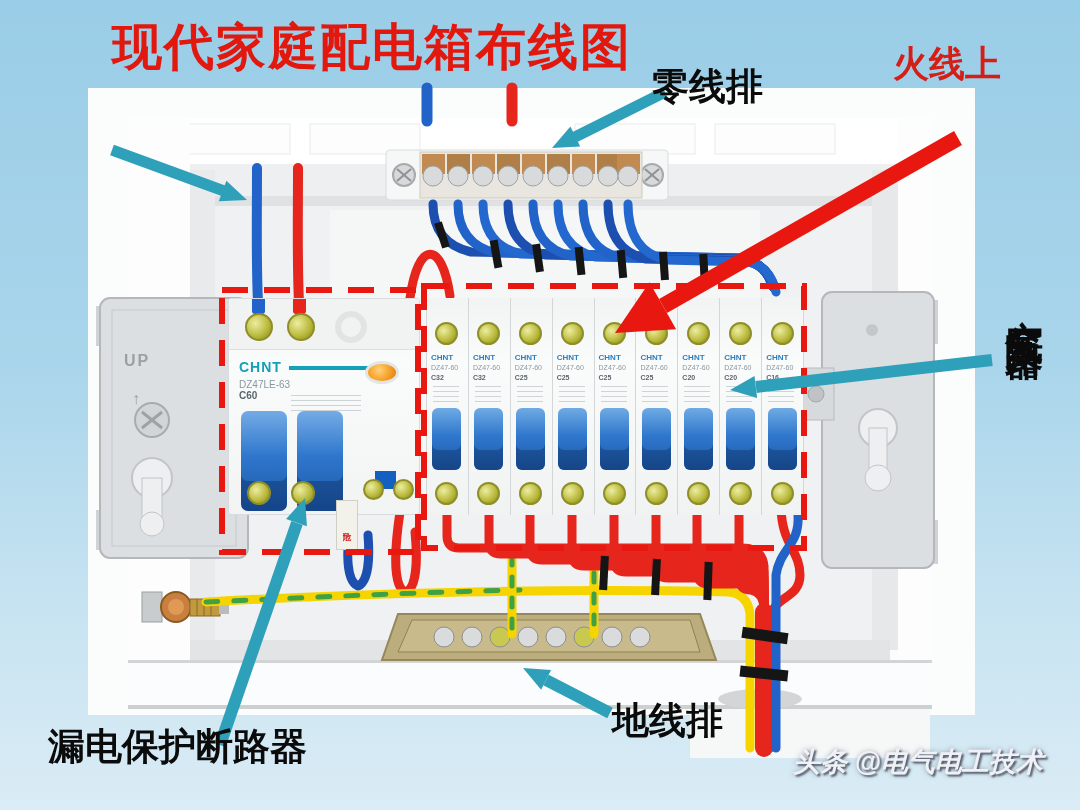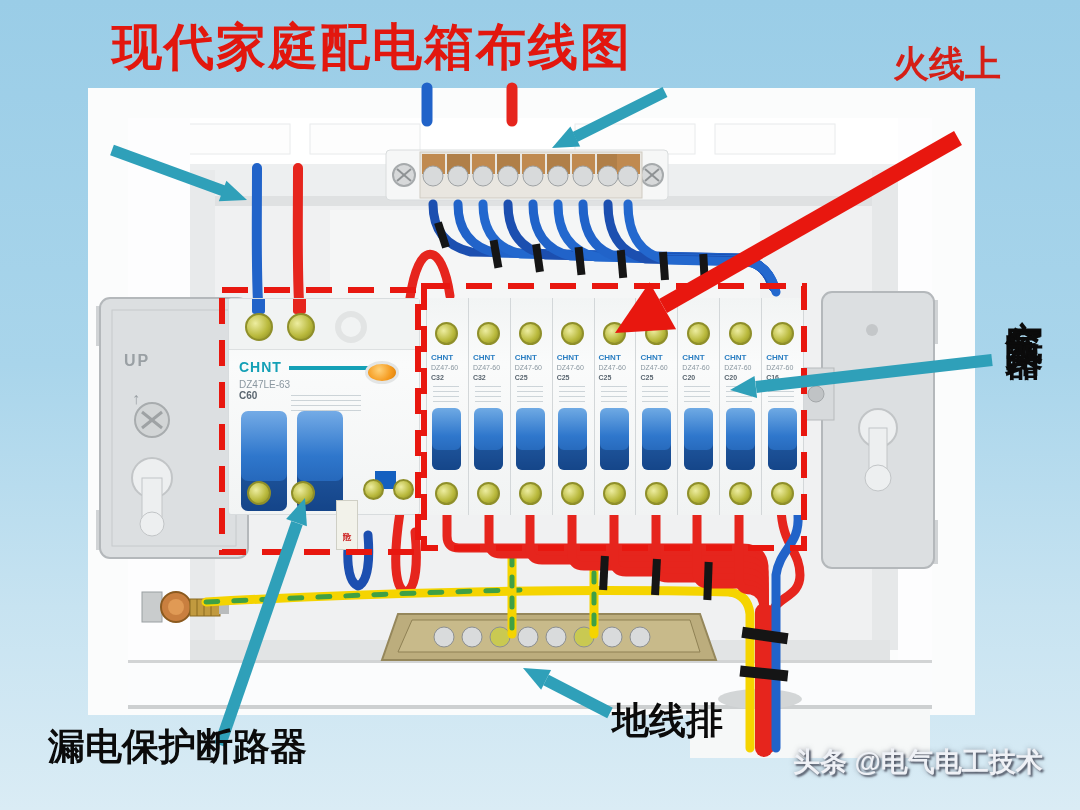--- a/index.html
+++ b/index.html
@@ -27,20 +27,21 @@
   .lbl-leakage{left:48px;top:722px;}
   .lbl-switch{left:893px;top:44px;color:#D51F16;font-size:36px;font-weight:bold;line-height:1.12;}
   .lbl-air{
     left:998px;top:290px;writing-mode:vertical-rl;text-orientation:upright;
     font-size:38px;font-weight:600;letter-spacing:6px;color:#0b0b0b;
   }
   .watermark{
     left:793px;top:744px;font-size:27px;font-weight:bold;color:#EFF1F6;
     text-shadow:2px 2px 2px rgba(70,75,90,.85),0 0 5px rgba(90,95,110,.55);
     white-space:nowrap;
+    font-style:italic;
   }
 
   
   .main-breaker{
     left:228px;top:298px;width:192px;height:217px;
     background:linear-gradient(#F3F5F5,#FAFBFB 30%,#F2F4F4);
     border:1px solid #D8DCDE;border-radius:3px;box-sizing:border-box;
   }
   .mb-term{position:absolute;left:0;top:0;width:100%;height:50px;background:#F1F3F3;border-bottom:1px solid #DDE0E1;}
   .wire-cap{position:absolute;top:0;width:13px;height:15px;border-radius:0 0 3px 3px;}
@@ -419,20 +420,21 @@
       <line x1="220" y1="745" x2="297" y2="523" stroke="#2FA0B9" stroke-width="12"></line>
       <polygon points="305,498 306.9,526.2 286.1,519.0" fill="#2FA0B9"></polygon>
     </g>
     <g>
       <line x1="610" y1="713" x2="546" y2="680" stroke="#2FA0B9" stroke-width="12"></line>
       <polygon points="523,668 551.1,670.1 541.1,689.7" fill="#2FA0B9"></polygon>
     </g>
   </svg>
 
   <div class="abs labels title">现代家庭配电箱布线图</div>
+  <div class="abs labels lbl lbl-neutral">零线排</div>
   <div class="abs labels lbl-switch">
     <div>火线上</div>
   </div>
   <div class="abs labels lbl-air">空气断路器</div>
   <div class="abs labels lbl lbl-leakage">漏电保护断路器</div>
   <div class="abs labels lbl lbl-ground">地线排</div>
   <div class="abs labels watermark">头条 @电气电工技术</div>
 
 </div>
 

